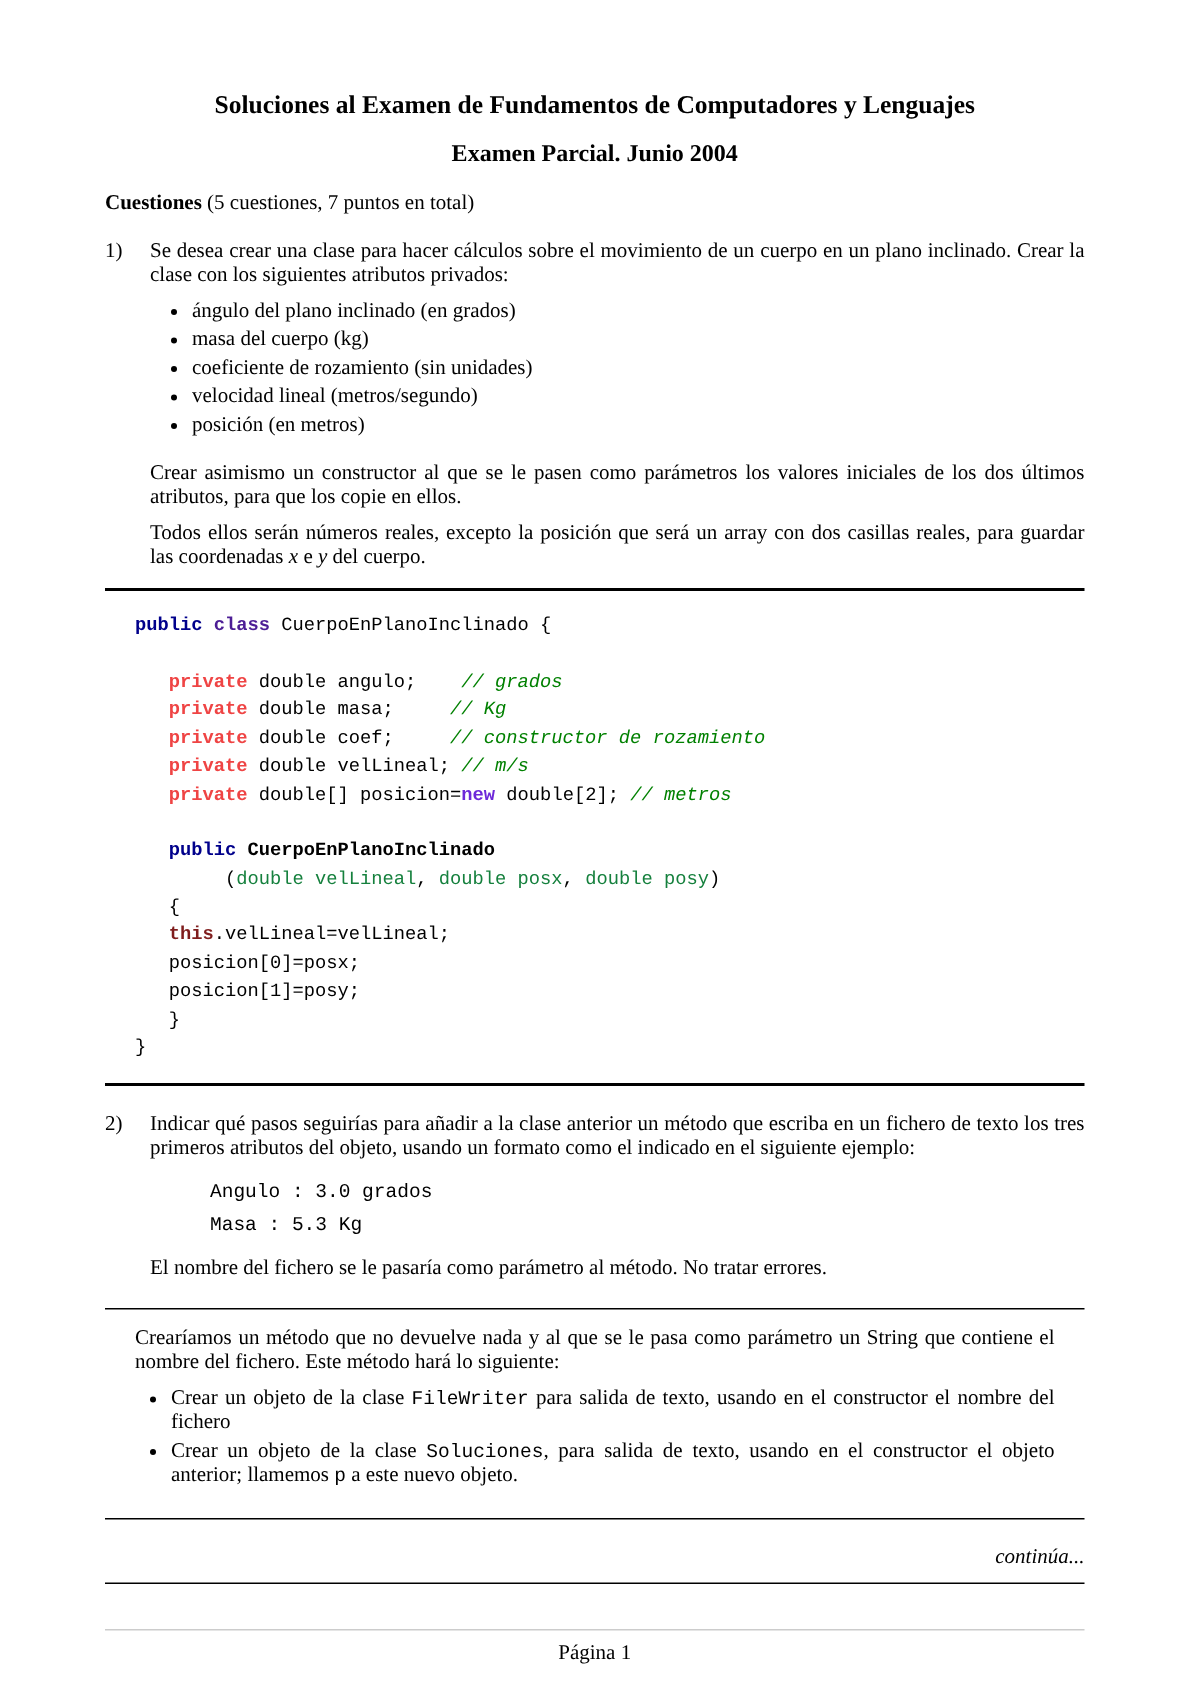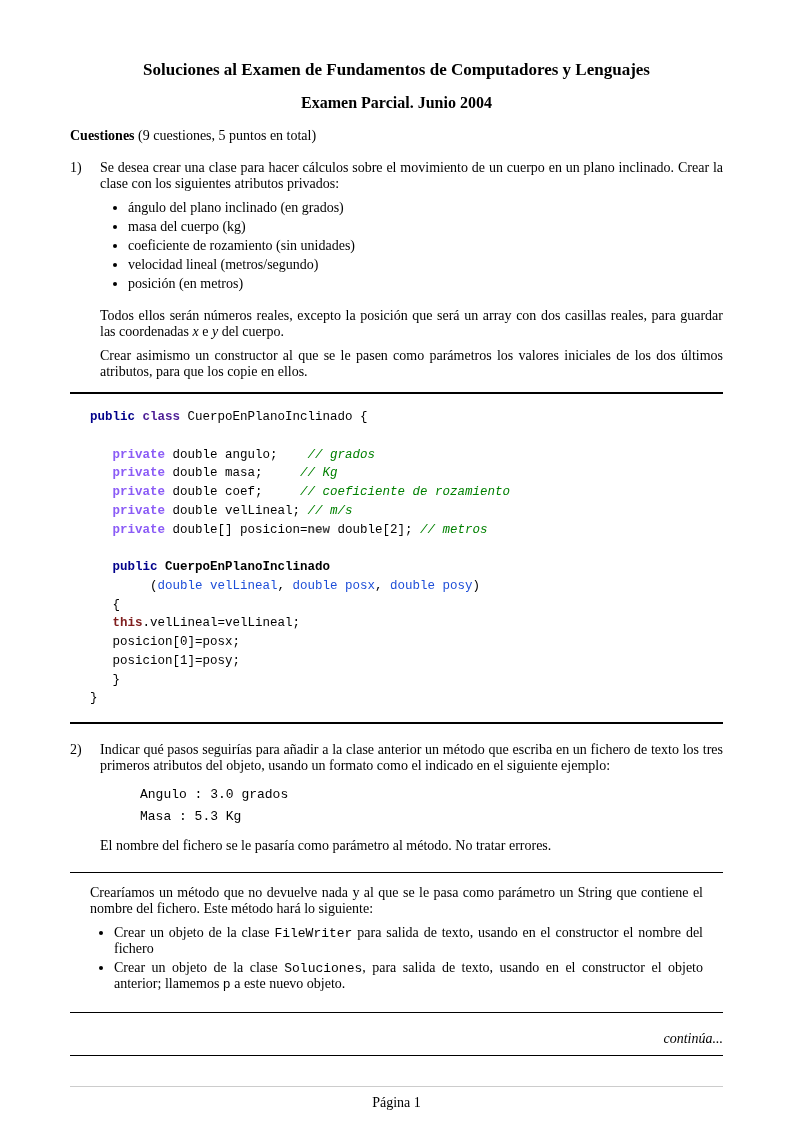--- a/index.html
+++ b/index.html
@@ -68,26 +68,26 @@
       border-top: 2px solid #000;
       border-bottom: 2px solid #000;
       padding: 14px 20px;
       margin: 12px 0;
       background: #fff;
       font-family: "Courier New", Courier, monospace;
       font-size: 12.5px;
       line-height: 1.5;
     }
     .kw-public { color: #00008b; font-weight: bold; }
-    .kw-private { color: #8b5cf6; font-weight: bold; }
+    .kw-private { color: #ef4444; font-weight: bold; }
     .kw-class { color: #4c1d95; font-weight: bold; }
-    .kw-new { color: #404040; font-weight: bold; }
+    .kw-new { color: #6d28d9; font-weight: bold; }
     .kw-this { color: #7f1d1d; font-weight: bold; }
     .comment { color: #008000; font-style: italic; }
-    .param { color: #1d4ed8; }
+    .param { color: #15803d; }
     .example-box {
       margin: 10px 0 10px 40px;
       font-family: "Courier New", Courier, monospace;
       font-size: 13px;
       line-height: 1.7;
     }
     .answer-box {
       border-top: 1px solid #000;
       border-bottom: 1px solid #000;
       padding: 12px 20px;
@@ -126,49 +126,49 @@
       margin-left: 30px;
     }
   </style>
 </head>
 <body>
 
 <h1 class="main-title">Soluciones al Examen de Fundamentos de Computadores y Lenguajes</h1>
 <h2 class="subtitle">Examen Parcial. Junio 2004</h2>
 
 <p class="cuestiones-label">
-  <strong>Cuestiones</strong><span> (9 cuestiones, 5 puntos en total)</span>
+  <strong>Cuestiones</strong><span> (5 cuestiones, 7 puntos en total)</span>
 </p>
 
 <ol class="main-list">
 
   <li>
     <div class="item-row">
       <span class="item-number">1)</span>
       <div class="item-content">
         <p>Se desea crear una clase para hacer cálculos sobre el movimiento de un cuerpo en un plano inclinado. Crear la clase con los siguientes atributos privados:</p>
         <ul class="bullet-list">
           <li>ángulo del plano inclinado (en grados)</li>
           <li>masa del cuerpo (kg)</li>
           <li>coeficiente de rozamiento (sin unidades)</li>
           <li>velocidad lineal (metros/segundo)</li>
           <li>posición (en metros)</li>
         </ul>
       </div>
     </div>
+    <p class="full-width-text">Crear asimismo un constructor al que se le pasen como parámetros los valores iniciales de los dos últimos atributos, para que los copie en ellos.</p>
     <p class="full-width-text">
       Todos ellos serán números reales, excepto la posición que será un array con dos casillas reales, para guardar las coordenadas <em>x</em> e <em>y</em> del cuerpo.
     </p>
-    <p class="full-width-text">Crear asimismo un constructor al que se le pasen como parámetros los valores iniciales de los dos últimos atributos, para que los copie en ellos.</p>
 
     <div class="code-box">
       <span class="kw-public">public</span> <span class="kw-class">class</span> CuerpoEnPlanoInclinado {<br><br>
       &nbsp;&nbsp;&nbsp;<span class="kw-private">private</span> double angulo;&nbsp;&nbsp;&nbsp; <span class="comment">// grados</span><br>
       &nbsp;&nbsp;&nbsp;<span class="kw-private">private</span> double masa;&nbsp;&nbsp;&nbsp;&nbsp; <span class="comment">// Kg</span><br>
-      &nbsp;&nbsp;&nbsp;<span class="kw-private">private</span> double coef;&nbsp;&nbsp;&nbsp;&nbsp; <span class="comment">// coeficiente de rozamiento</span><br>
+      &nbsp;&nbsp;&nbsp;<span class="kw-private">private</span> double coef;&nbsp;&nbsp;&nbsp;&nbsp; <span class="comment">// constructor de rozamiento</span><br>
       &nbsp;&nbsp;&nbsp;<span class="kw-private">private</span> double velLineal; <span class="comment">// m/s</span><br>
       &nbsp;&nbsp;&nbsp;<span class="kw-private">private</span> double[] posicion=<span class="kw-new">new</span> double[2]; <span class="comment">// metros</span><br><br>
       &nbsp;&nbsp;&nbsp;<span class="kw-public">public</span> <strong>CuerpoEnPlanoInclinado</strong><br>
       &nbsp;&nbsp;&nbsp;&nbsp;&nbsp;&nbsp;&nbsp;&nbsp;(<span class="param">double velLineal</span>, <span class="param">double posx</span>, <span class="param">double posy</span>)<br>
       &nbsp;&nbsp;&nbsp;{<br>
       &nbsp;&nbsp;&nbsp;<span class="kw-this">this</span>.velLineal=velLineal;<br>
       &nbsp;&nbsp;&nbsp;posicion[0]=posx;<br>
       &nbsp;&nbsp;&nbsp;posicion[1]=posy;<br>
       &nbsp;&nbsp;&nbsp;}<br>
       }

